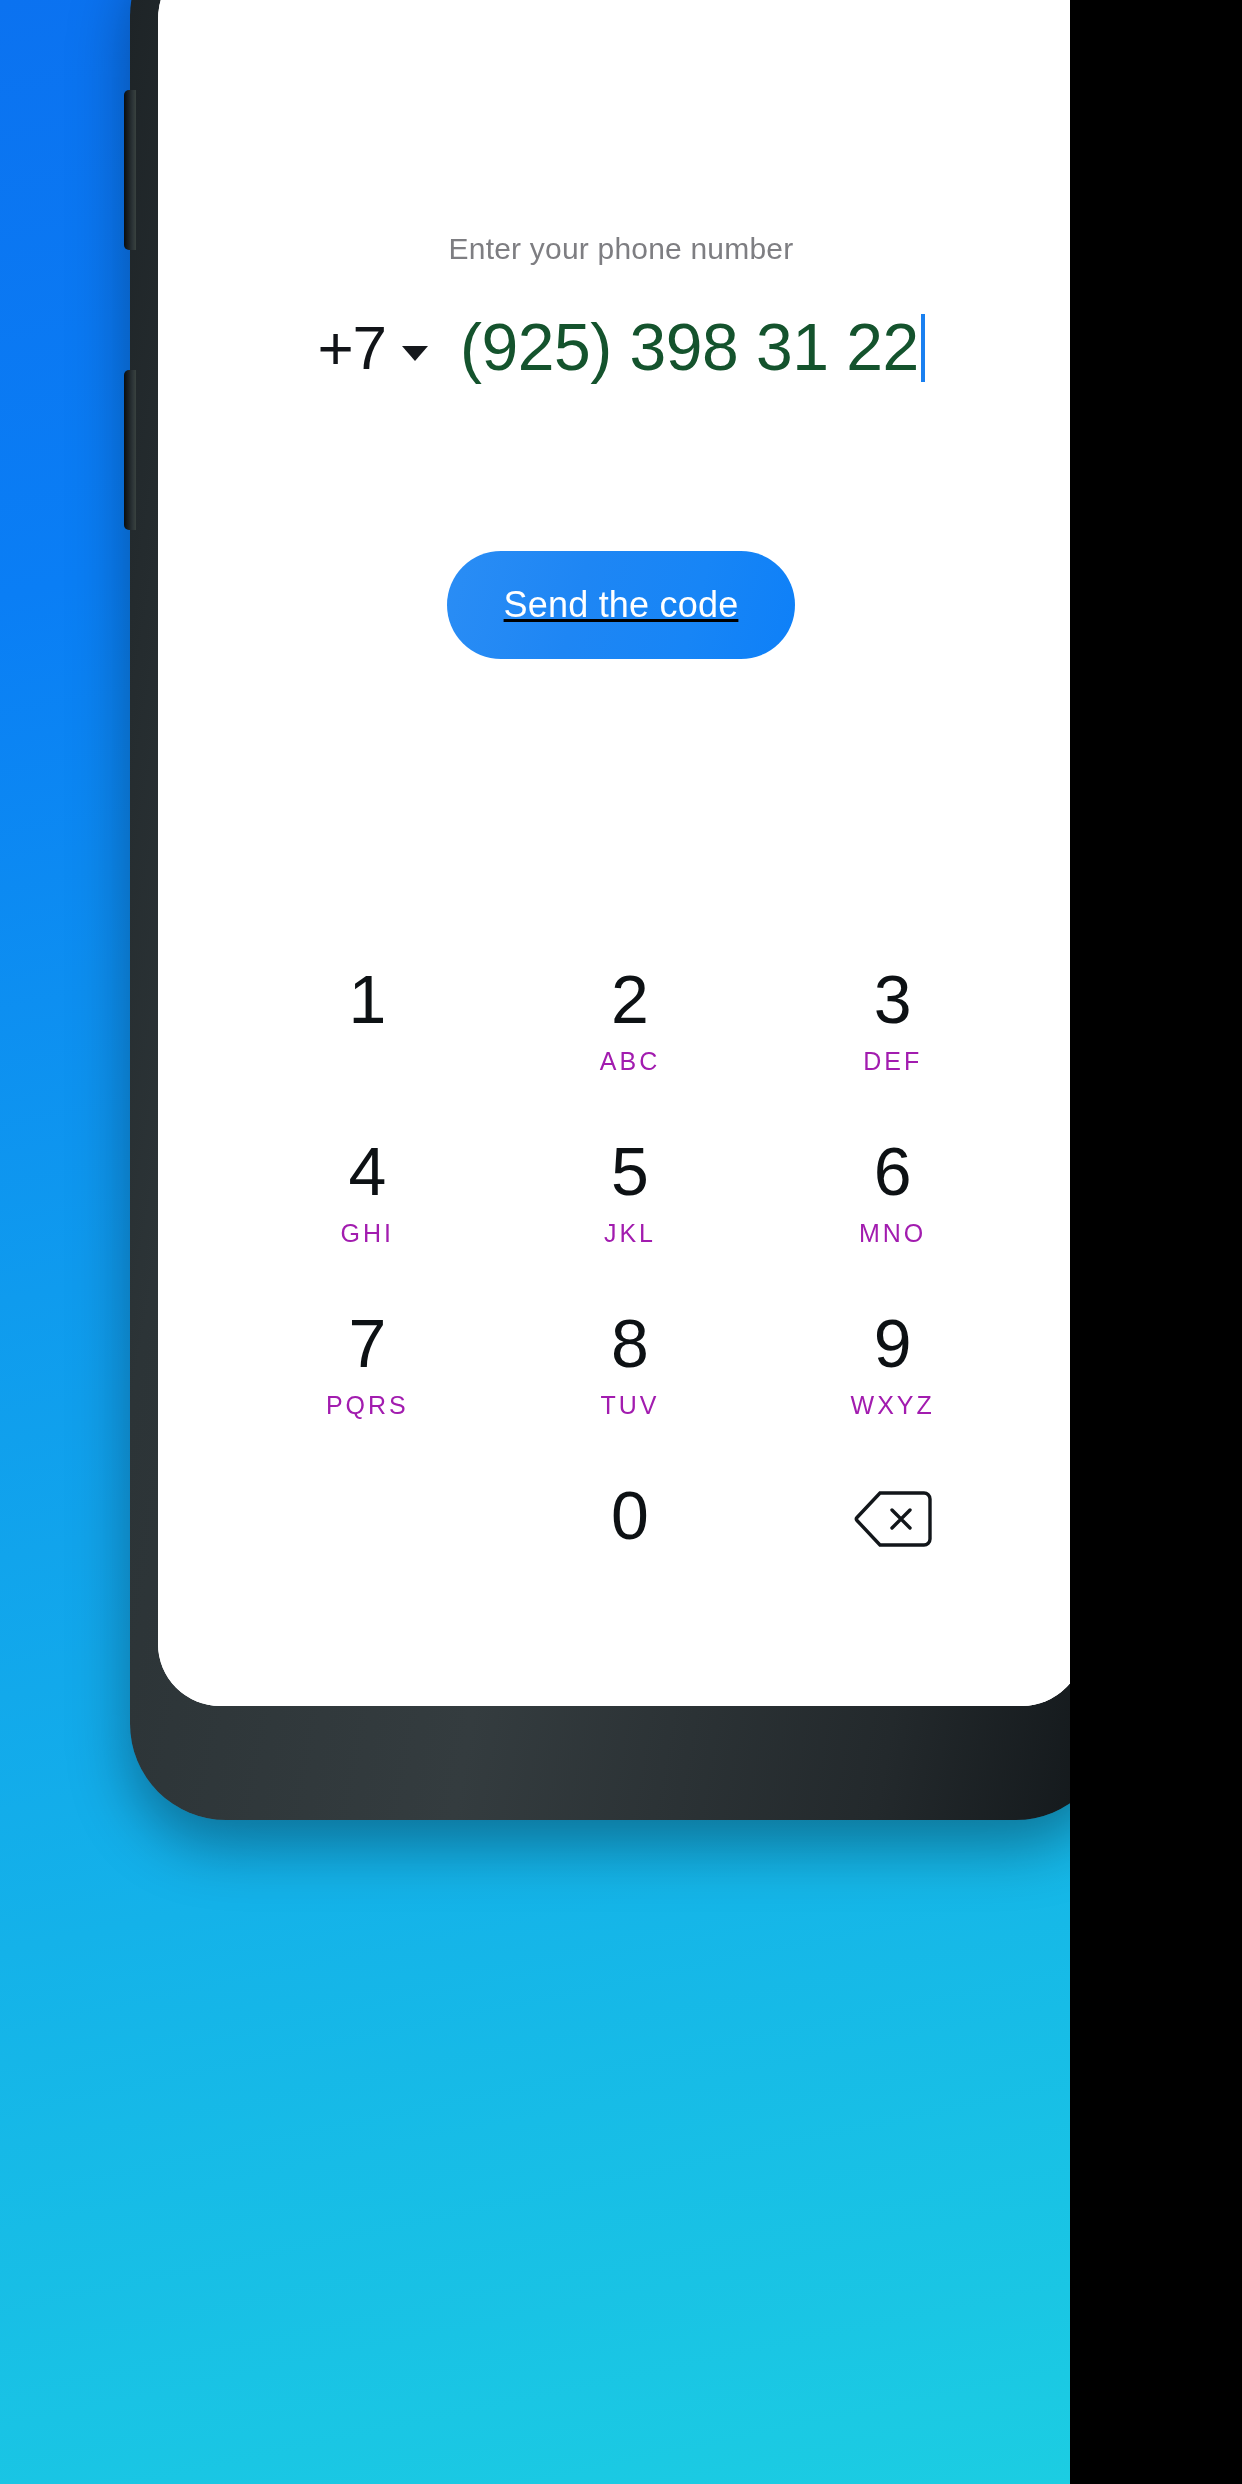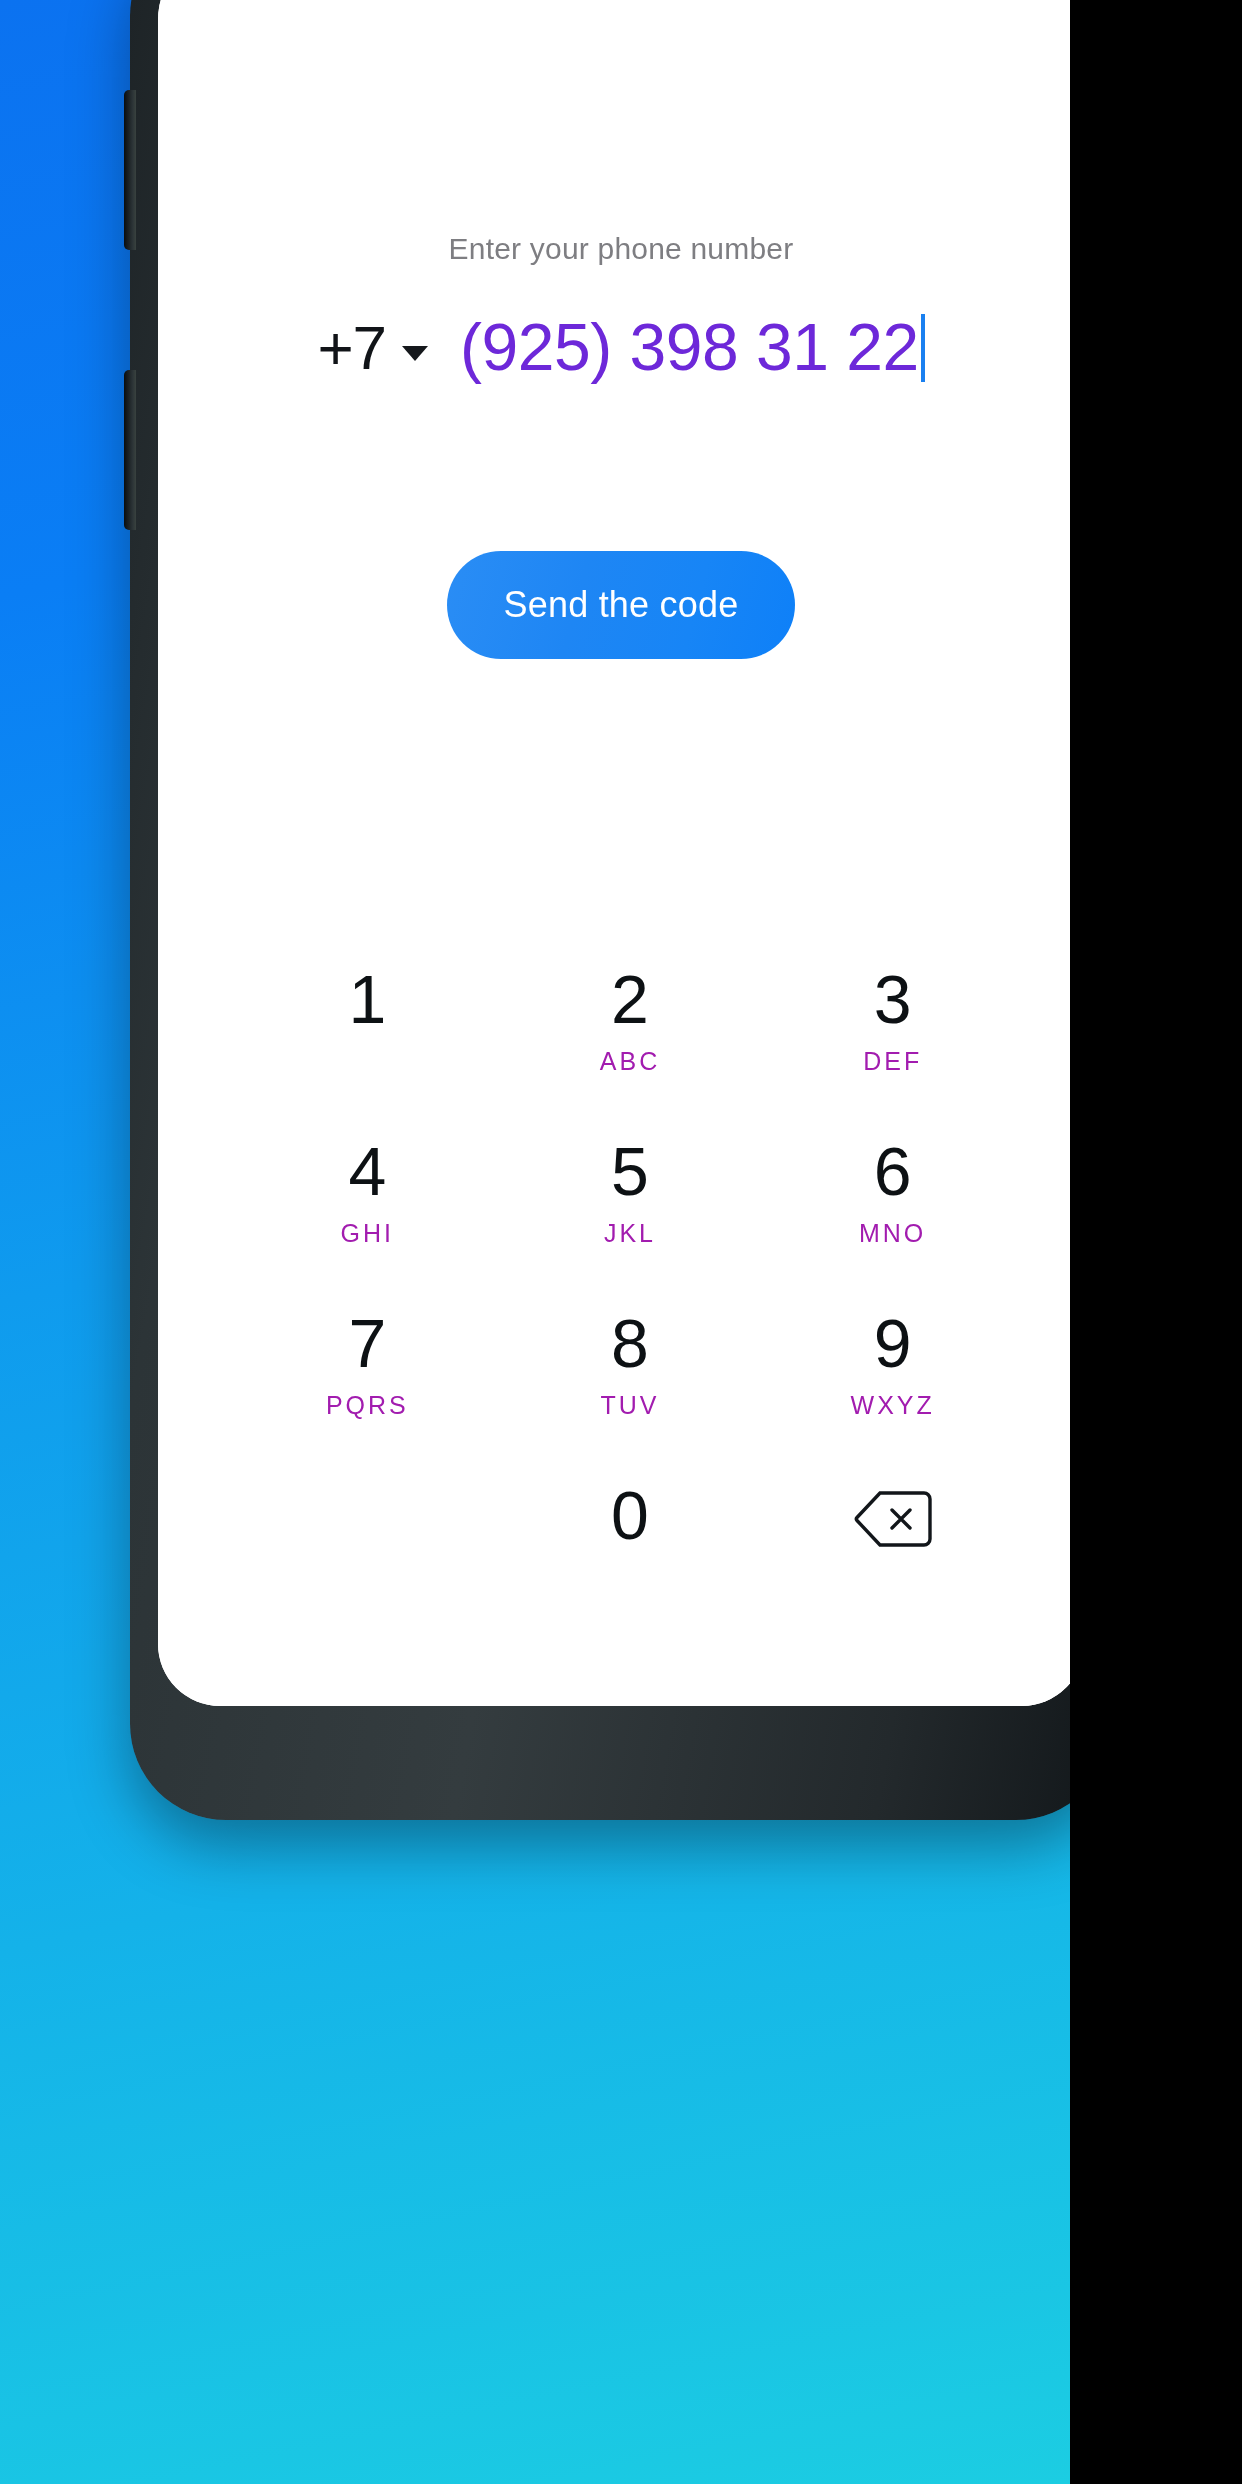--- a/index.html
+++ b/index.html
@@ -129,21 +129,21 @@
   .cc-caret {
     width: 0;
     height: 0;
     border-left: 13px solid transparent;
     border-right: 13px solid transparent;
     border-top: 15px solid #15181c;
     margin-top: 10px;
   }
   .phone-value {
     font-size: 66px;
-    color: #6d28d9;
+    color: #14532d;
     letter-spacing: -0.5px;
     line-height: 1;
     white-space: nowrap;
   }
   .text-caret {
     display: inline-block;
     width: 4px;
     height: 68px;
     background: #1a80f0;
     vertical-align: -12px;
@@ -151,20 +151,21 @@
   }
 
   
   .send-wrap {
     position: absolute;
     top: 605px;
     left: 0;
     right: 0;
     display: flex;
     justify-content: center;
+    text-decoration: underline;
   }
   .send-btn {
     width: 348px;
     height: 108px;
     border: none;
     border-radius: 54px;
     background: linear-gradient(105deg, #2a8df5 0%, #1e86f4 38%, #1785f6 70%, #0e80f8 100%);
     color: #ffffff;
     font-size: 36px;
     font-family: "Liberation Sans", sans-serif;

